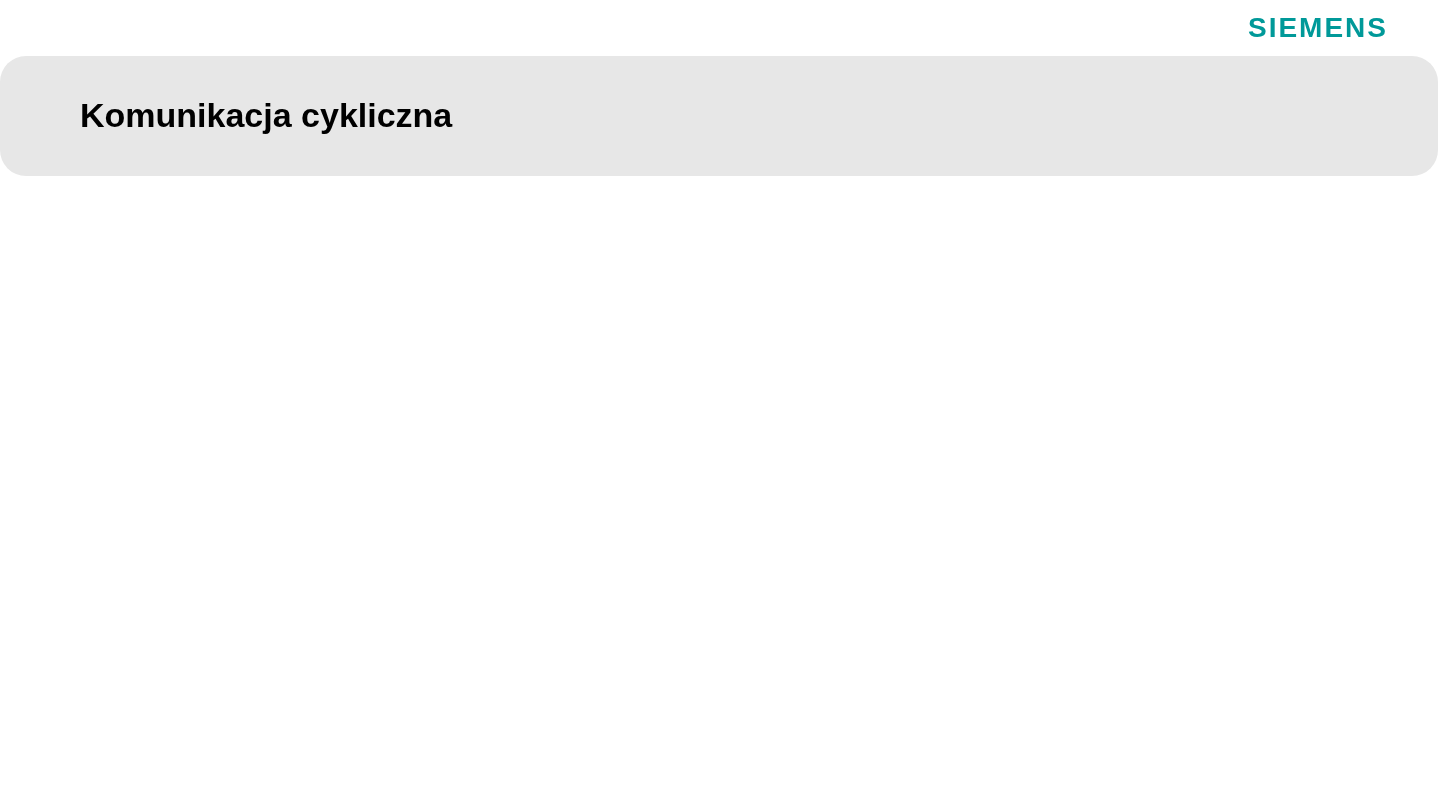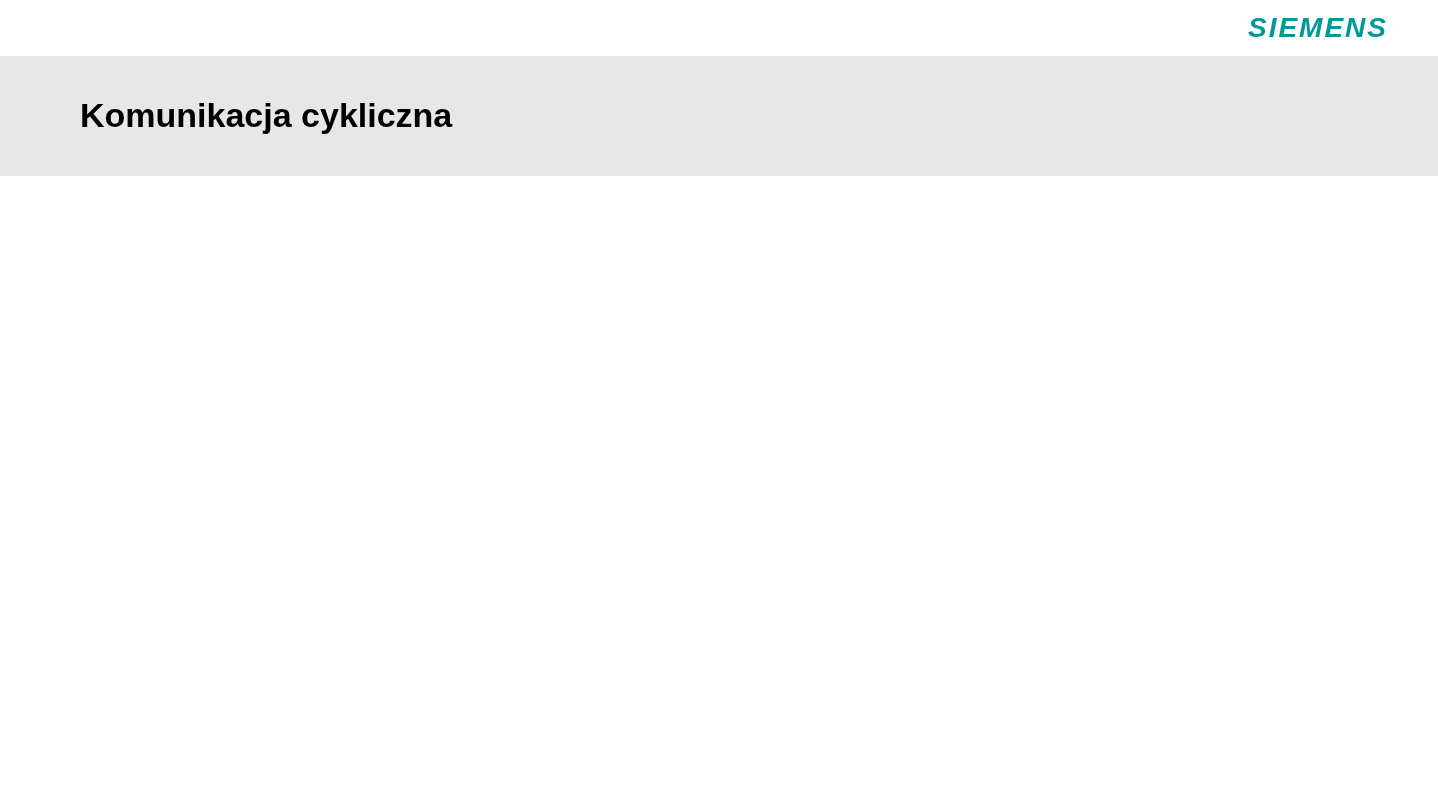--- a/index.html
+++ b/index.html
@@ -11,29 +11,29 @@
     position: relative;
   }
   .siemens-logo {
     position: absolute;
     top: 12px;
     right: 50px;
     font-size: 28px;
     font-weight: 900;
     color: #009999;
     letter-spacing: 2px;
-    font-style: italic;
   }
   .header-bar {
     background: #e7e7e7;
     height: 120px;
     margin-top: 56px;
     width: 100%;
     padding-left: 80px;
     padding-top: 40px;
+    border-radius: 26px;
   }
   .slide-title {
     font-size: 34px;
     font-weight: 700;
     color: #000;
   }
   .screenshot {
     position: absolute;
     left: 45px;
     top: 196px;

